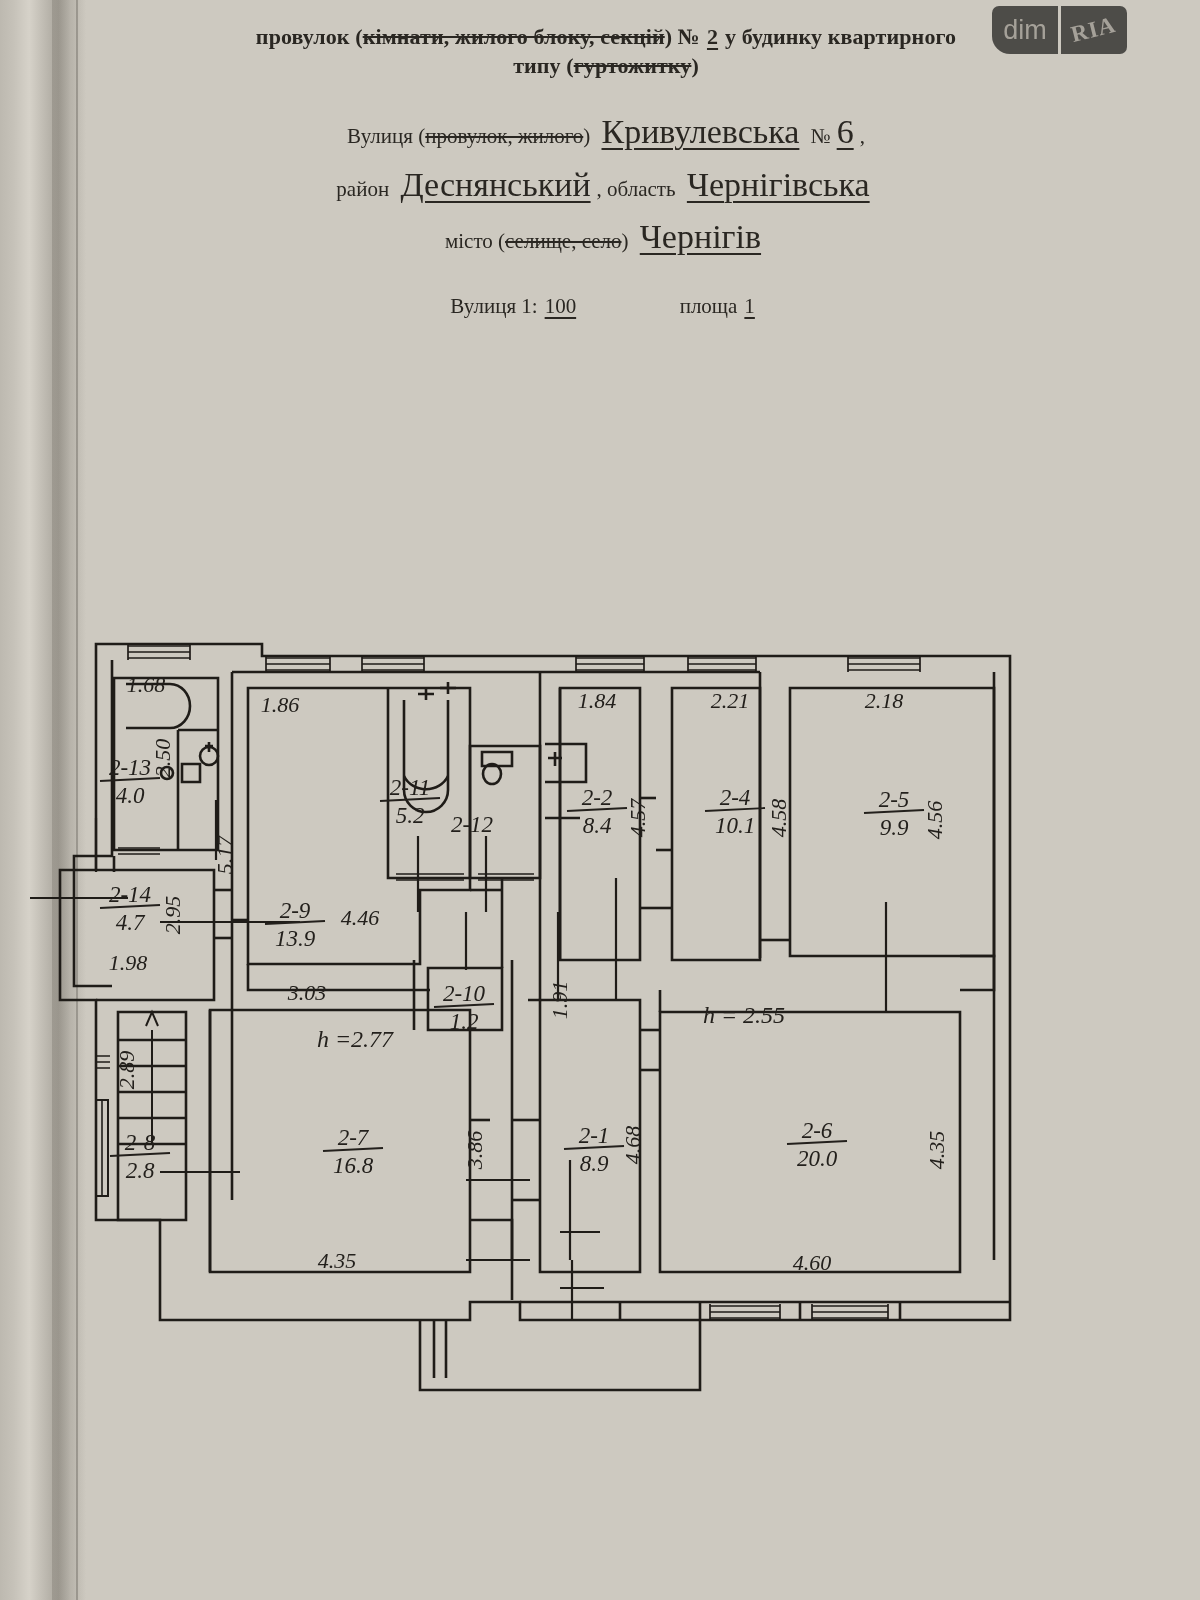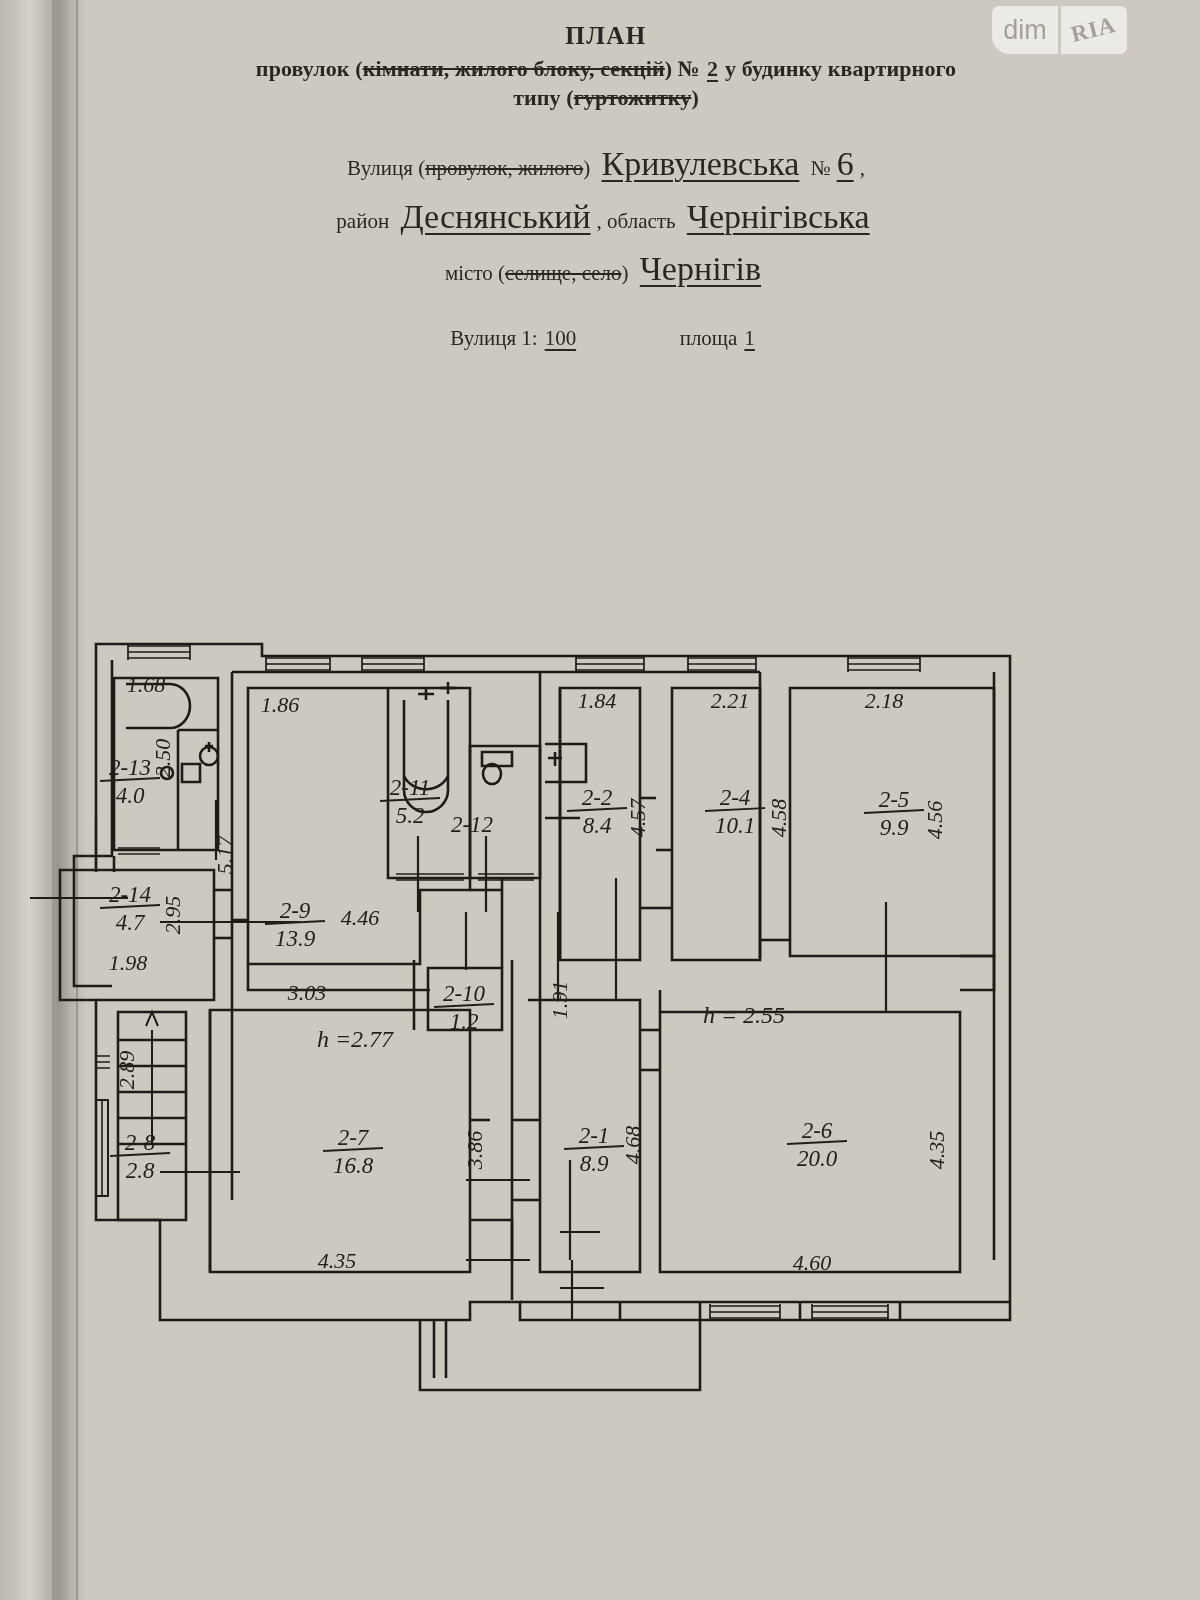--- a/index.html
+++ b/index.html
@@ -86,21 +86,21 @@
   .watermark {
     position: absolute;
     left: 992px; top: 6px;
     display: flex;
     height: 48px;
     border-radius: 7px 7px 7px 18px;
     overflow: hidden;
     opacity: 0.62;
   }
   .wm-a, .wm-b {
-    background: #ffffff;
+    background: #000000;
     display: flex; align-items: center; justify-content: center;
     color: #8e8a82;
   }
   .wm-a { width: 66px; font-size: 27px; font-family: "Liberation Sans", sans-serif; }
   .wm-b { width: 66px; margin-left: 3px; font-size: 23px; font-weight: bold;
           font-family: "Liberation Serif", serif; transform: none; }
   .wm-b span { display:inline-block; transform: rotate(-14deg); letter-spacing:1px;}
 
   
   #plan {
@@ -113,21 +113,20 @@
 </head>
 <body>
 
 <div id="page">
 
   <div class="binding-strip"></div>
   <div class="binding-curve"></div>
   <div class="page-left-line"></div>
 
   <div class="header">
-    <div class="hdr-title">ПЛАН</div>
     <div class="hdr-line2">
       <span>провулок (</span><span class="strike">кімнати, жилого блоку, секцій</span><span>) №</span><span class="ul-val">2</span><span>у будинку квартирного</span>
       <br>
       <span>типу (</span><span class="strike">гуртожитку</span><span>)</span>
     </div>
 
     <div class="addr">
       <div>
         <span>Вулиця (</span><span class="strike">провулок, жилого</span><span>)</span>
         <span class="addr-big">Кривулевська</span>

